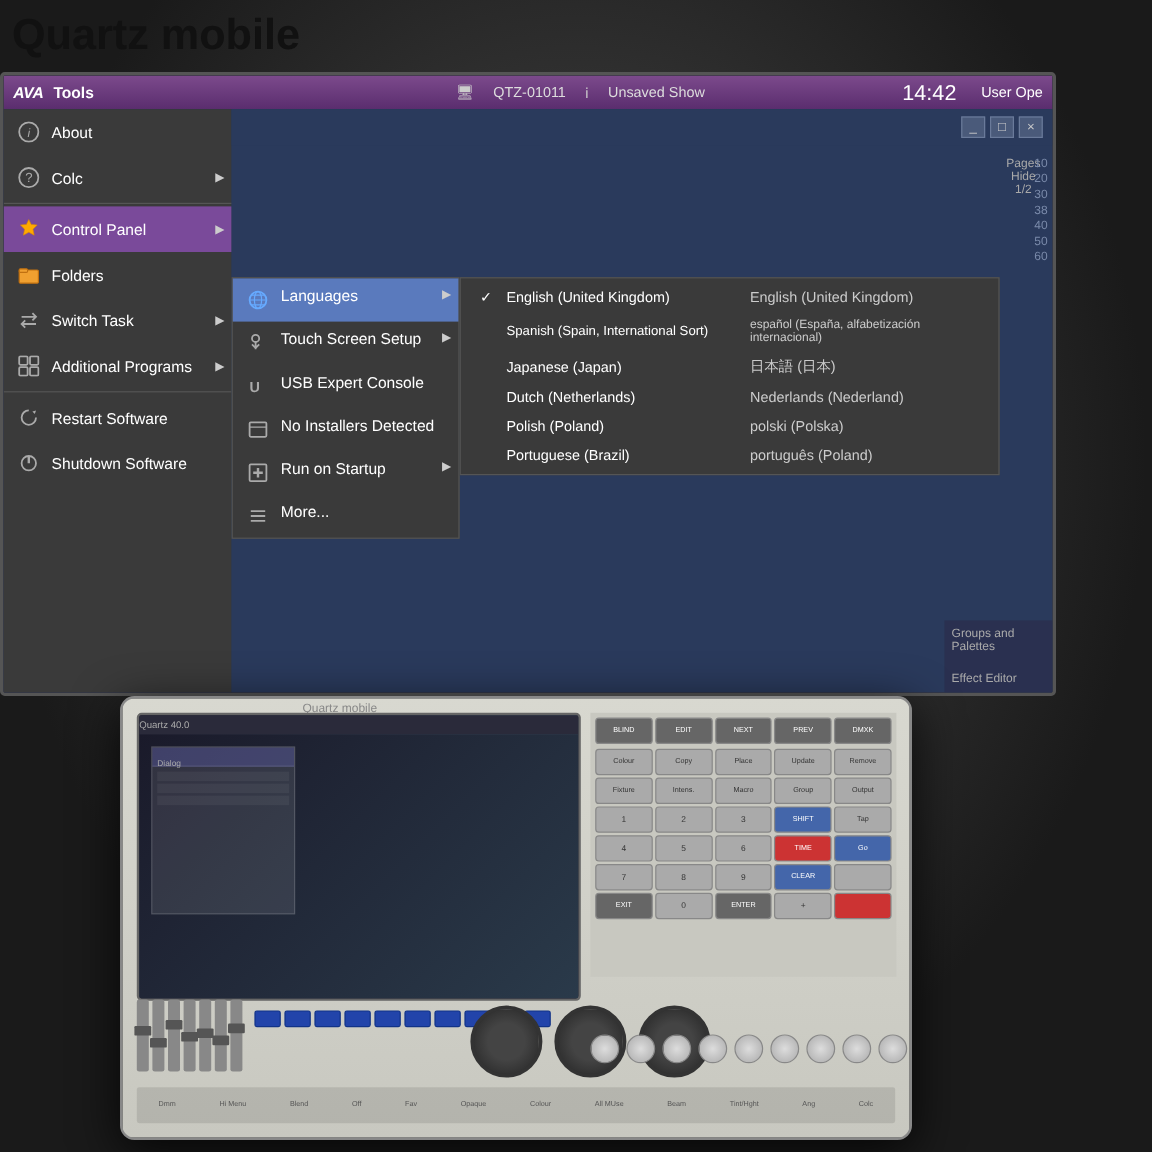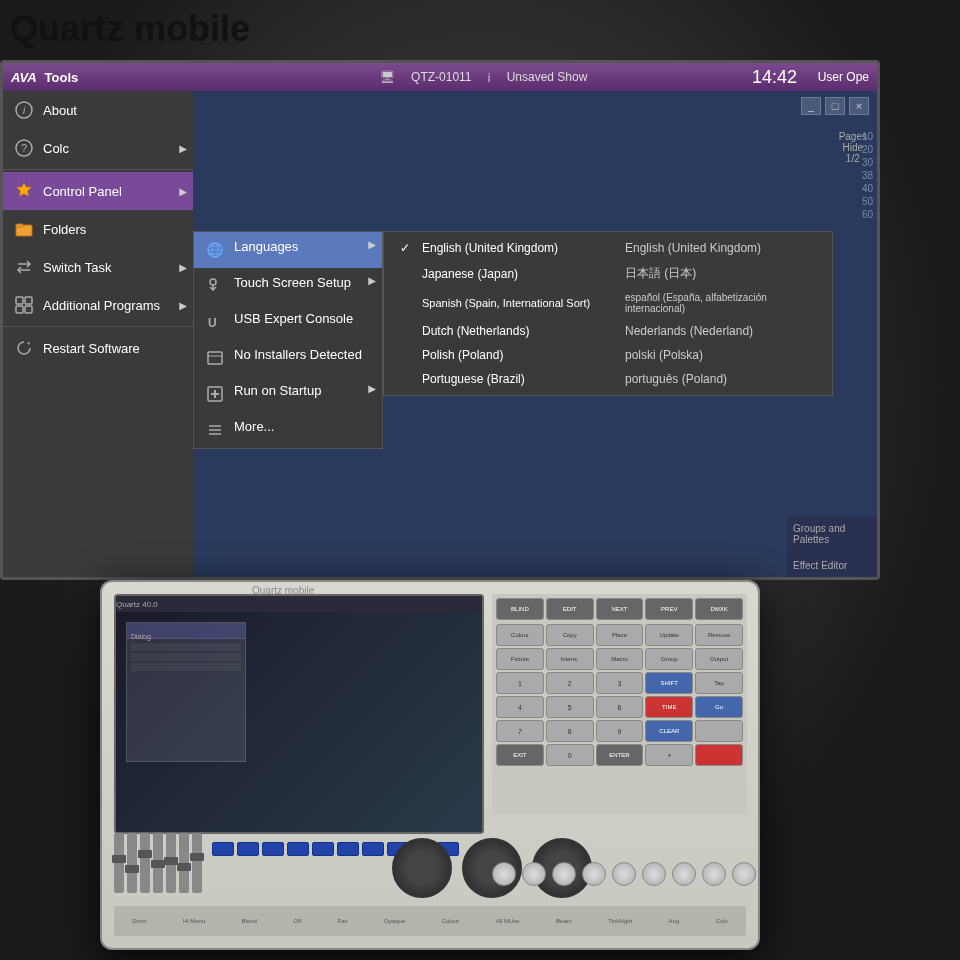--- a/index.html
+++ b/index.html
@@ -556,20 +556,29 @@
       <div class="menu-item">
         <div class="menu-icon">
           <svg width="18" height="18" viewBox="0 0 18 18">
               <path d="M9 3 A6 6 0 1 0 15 9" stroke="#aaa" stroke-width="1.5" fill="none"></path>
               <polygon points="12,4 15,3 14,6" fill="#aaa"></polygon>
             </svg>
         </div>
         <span>Restart Software</span>
       </div>
 
+      <div class="menu-item">
+        <div class="menu-icon">
+          <svg width="18" height="18" viewBox="0 0 18 18">
+              <circle cx="9" cy="9" r="6" fill="none" stroke="#aaa" stroke-width="1.5"></circle>
+              <line x1="9" y1="3" x2="9" y2="9" stroke="#aaa" stroke-width="2"></line>
+            </svg>
+        </div>
+        <span>Shutdown Software</span>
+      </div>
 
     </div>
 
     <div class="submenu">
 
       <div class="submenu-item active">
         <div class="menu-icon">
           <svg width="18" height="18" viewBox="0 0 18 18">
               <circle cx="9" cy="9" r="7" fill="none" stroke="#6af" stroke-width="1.5"></circle>
               <ellipse cx="9" cy="9" rx="3" ry="7" fill="none" stroke="#6af" stroke-width="1"></ellipse>
@@ -638,27 +647,27 @@
     </div>
 
     <div class="lang-submenu">
       <div class="lang-item">
         <span class="lang-check">✓</span>
         <span class="lang-left">English (United Kingdom)</span>
         <span class="lang-right">English (United Kingdom)</span>
       </div>
       <div class="lang-item">
         <span class="lang-check"></span>
+        <span class="lang-left" style="font-size:11px;">Spanish (Spain, International Sort)</span>
+        <span class="lang-right" style="font-size:10px;">español (España, alfabetización internacional)</span>
+      </div>
+      <div class="lang-item">
+        <span class="lang-check"></span>
         <span class="lang-left">Japanese (Japan)</span>
         <span class="lang-right">日本語 (日本)</span>
-      </div>
-      <div class="lang-item">
-        <span class="lang-check"></span>
-        <span class="lang-left" style="font-size:11px;">Spanish (Spain, International Sort)</span>
-        <span class="lang-right" style="font-size:10px;">español (España, alfabetización internacional)</span>
       </div>
       <div class="lang-item">
         <span class="lang-check"></span>
         <span class="lang-left">Dutch (Netherlands)</span>
         <span class="lang-right">Nederlands (Nederland)</span>
       </div>
       <div class="lang-item">
         <span class="lang-check"></span>
         <span class="lang-left">Polish (Poland)</span>
         <span class="lang-right">polski (Polska)</span>

